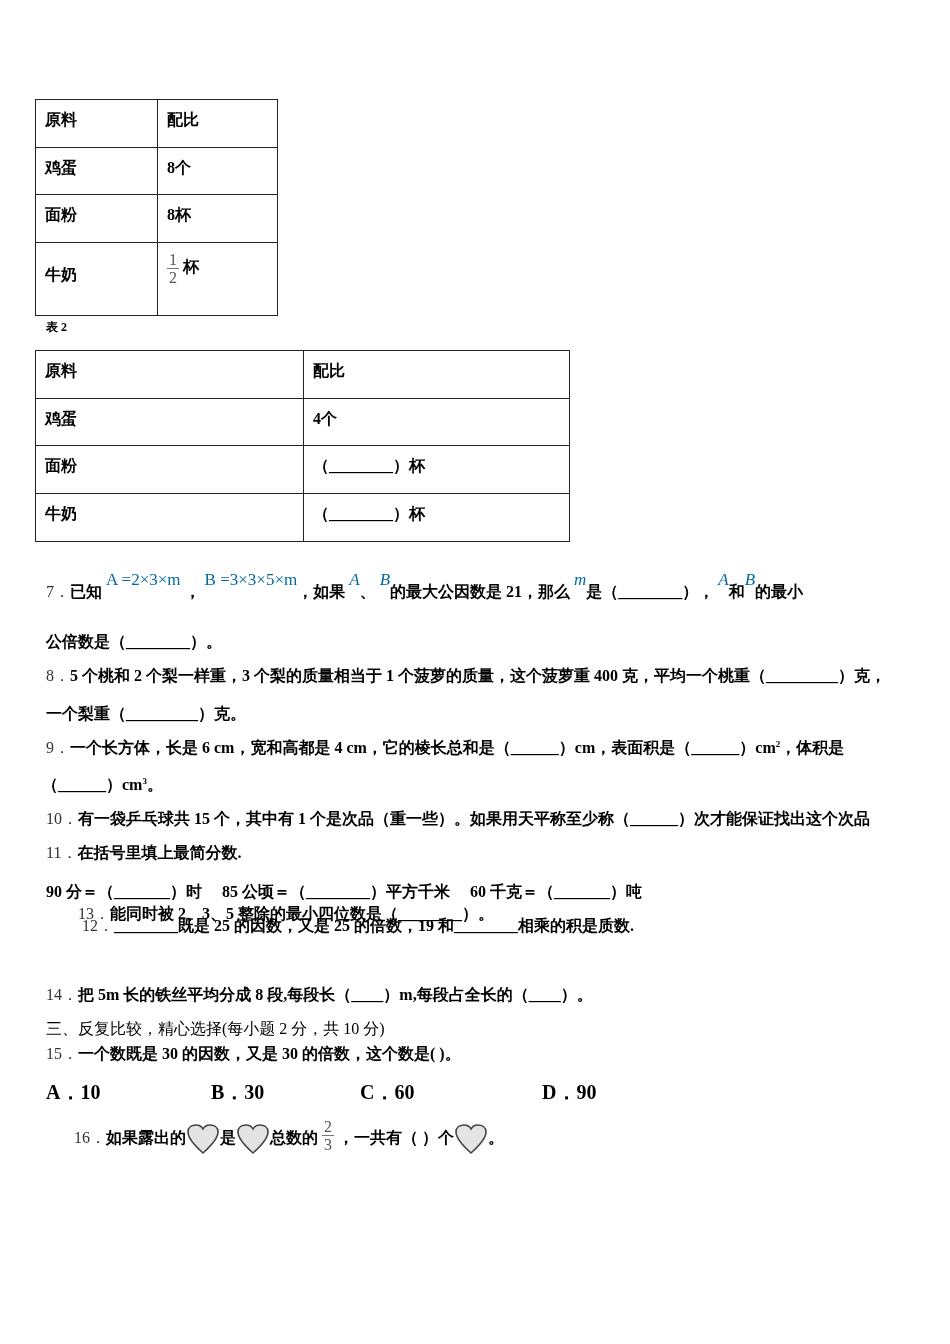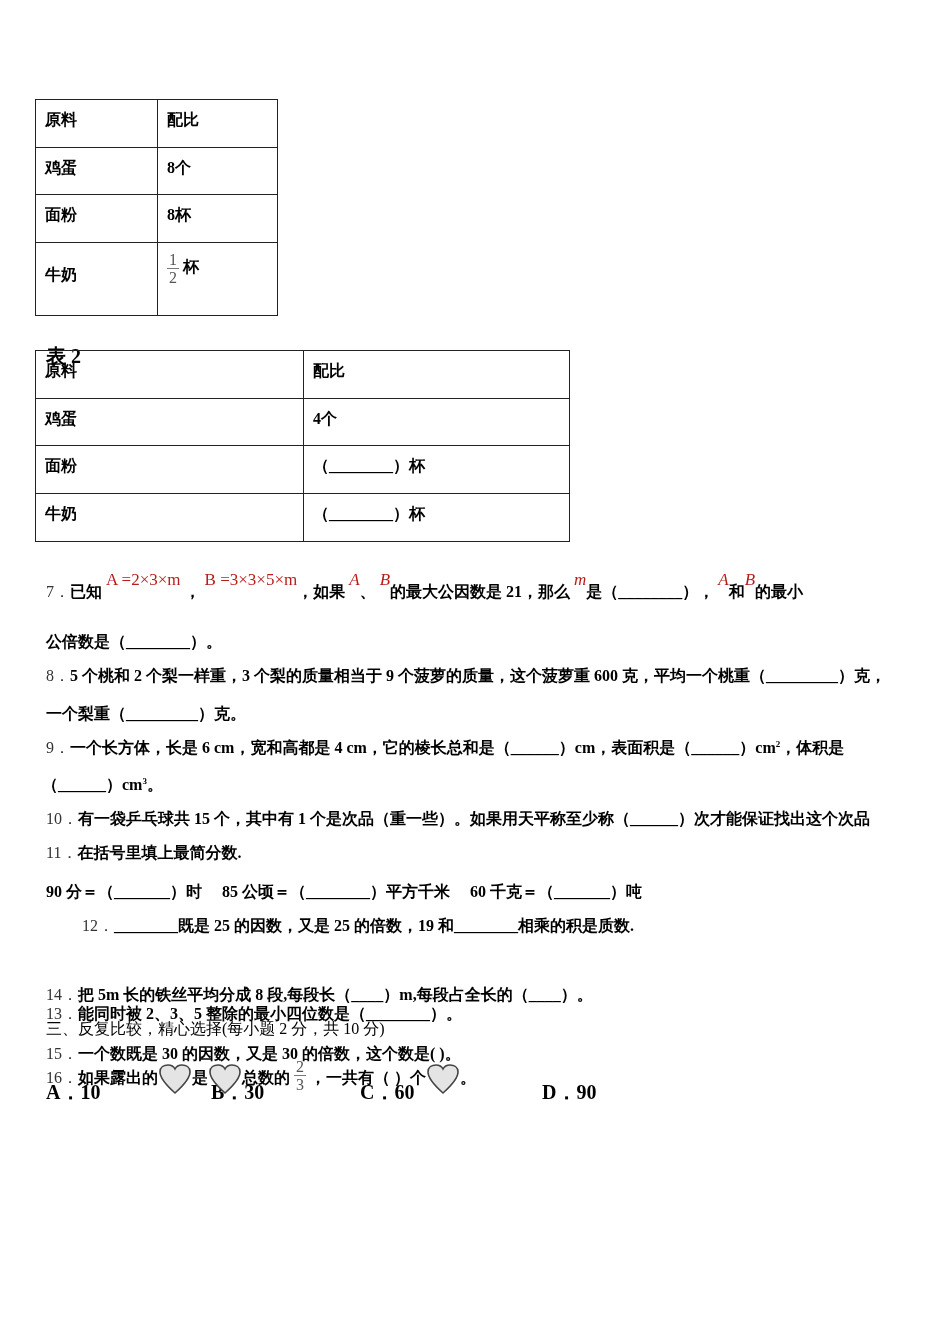--- a/index.html
+++ b/index.html
@@ -4,21 +4,21 @@
 <style>
   html, body { margin:0; padding:0; background:#ffffff; }
   body { width:950px; height:1344px; position:relative; overflow:hidden;
          font-family:"Liberation Serif","DejaVu Serif",serif; color:#000; }
   .abs { position:absolute; }
   .b { font-weight:bold; }
   .qnum { font-weight:normal; color:#333; }
   .line { position:absolute; left:46px; font-size:16px; white-space:nowrap; font-weight:bold; }
   table.t { position:absolute; border-collapse:collapse; font-size:16px; }
   table.t td { border:1.5px solid #222; vertical-align:top; padding:10px 9px 0 9px; font-weight:bold; }
-  .math { font-family:"Liberation Serif","DejaVu Serif",serif; font-style:normal; font-weight:normal; color:#b91c1c; font-size:17px; position:relative; top:-12px; }
+  .math { font-family:"Liberation Serif","DejaVu Serif",serif; font-style:normal; font-weight:normal; color:#0369a1; font-size:17px; position:relative; top:-12px; }
   .mi { font-style:italic; }
   .frac { display:inline-block; vertical-align:middle; text-align:center; font-weight:normal; color:#555; font-size:16px; line-height:17px; margin-right:4px; }
   .frac .num { display:block; border-bottom:1px solid #777; padding:0 2px; }
   .frac .den { display:block; padding:0 2px; }
   .heart { display:inline-block; vertical-align:middle; width:34px; height:32px; }
   .opt { position:absolute; font-size:20px; font-weight:bold; }
 </style>
 </head>
 <body>
 
@@ -41,21 +41,21 @@
     <td style="padding-top:8px;">
       <span class="frac">
         <span class="num">1</span>
         <span class="den">2</span>
       </span><span>杯</span>
     </td>
   </tr>
 </tbody>
   </table>
 
-<div class="abs b" style="left:46px; top:319px; font-size:20px;margin-top:24px;">表 2</div>
+<div class="abs b" style="left:46px; top:319px; font-size:12px;">表 2</div>
 
 <table class="t" style="left:35px; top:350px; width:535px;">
   <tbody>
       <tr style="height:48px;">
     <td style="width:249px;">原料</td>
     <td>配比</td>
   </tr>
   <tr style="height:47px;">
     <td>鸡蛋</td>
     <td>4个</td>
@@ -77,21 +77,21 @@
   <span>，</span>
   <span class="math">B =3×3×5×m</span><span>，如果</span>
   <span class="math mi">A</span><span>、</span>
   <span class="math mi">B</span><span>的最大公因数是 21，那么</span>
   <span class="math mi">m</span><span>是（________），</span>
   <span class="math mi">A</span><span>和</span><span class="math mi">B</span><span>的最小</span>
 </div>
 <div class="line" style="top:632px;">公倍数是（________）。</div>
 
 <div class="line" style="top:666px;">
-  <span class="qnum">8．</span><span>5 个桃和 2 个梨一样重，3 个梨的质量相当于 9 个菠萝的质量，这个菠萝重 600 克，平均一个桃重（_________）克，</span>
+  <span class="qnum">8．</span><span>5 个桃和 2 个梨一样重，3 个梨的质量相当于 1 个菠萝的质量，这个菠萝重 400 克，平均一个桃重（_________）克，</span>
 </div>
 <div class="line" style="top:704px;">一个梨重（_________）克。</div>
 
 <div class="line" style="top:738px;">
   <span class="qnum">9．</span><span>一个长方体，长是 6 cm，宽和高都是 4 cm，它的棱长总和是（______）cm，表面积是（______）cm</span><sup style="font-size:9px;">2</sup><span>，体积是</span>
 </div>
 <div class="line" style="top:775px; left:42px;">
   <span>（______）cm</span><sup style="font-size:9px;">3</sup><span>。</span>
 </div>
 
@@ -103,39 +103,39 @@
   <span class="qnum">11．</span><span>在括号里填上最简分数.</span>
 </div>
 <div class="line" style="top:882px;">
   <span>90 分＝（_______）时</span><span style="display:inline-block; width:20px;"></span><span>85 公顷＝（________）平方千米</span><span style="display:inline-block; width:20px;"></span><span>60 千克＝（_______）吨</span>
 </div>
 
 <div class="line" style="top:916px;margin-left:36px;">
   <span class="qnum">12．</span><span>________既是 25 的因数，又是 25 的倍数，19 和________相乘的积是质数.</span>
 </div>
 
-<div class="line" style="top:1004px;">
+<div class="line" style="top:904px;margin-left:32px;">
   <span class="qnum">13．</span><span>能同时被 2、3、5 整除的最小四位数是（________）。</span>
 </div>
 
 <div class="line" style="top:985px;">
   <span class="qnum">14．</span><span>把 5m 长的铁丝平均分成 8 段,每段长（____）m,每段占全长的（____）。</span>
 </div>
 
 <div class="line" style="top:1019px; font-weight:normal;text-align:right;">三、反复比较，精心选择(每小题 2 分，共 10 分)</div>
 
 <div class="line" style="top:1044px;">
   <span class="qnum">15．</span><span>一个数既是 30 的因数，又是 30 的倍数，这个数是(        )。</span>
 </div>
 <div class="opt" style="left:46px; top:1079px;">A．10</div>
 <div class="opt" style="left:211px; top:1079px;">B．30</div>
 <div class="opt" style="left:360px; top:1079px;">C．60</div>
 <div class="opt" style="left:542px; top:1079px;">D．90</div>
 
-<div class="line" style="top:1058px; line-height:40px;">
+<div class="line" style="top:1118px; line-height:40px;margin-left:28px;">
   <span class="qnum">16．</span><span>如果露出的</span><svg class="heart" viewBox="0 0 34 32">
       <path d="M17 30 C 8 22, 2 15, 2 9 C 2 4, 6 2, 10 2 C 13 2, 16 4, 17 6 C 18 4, 21 2, 24 2 C 28 2, 32 4, 32 9 C 32 15, 26 22, 17 30 Z" fill="#e4e4e4" stroke="#444" stroke-width="1.6"></path>
     </svg><span>是</span><svg class="heart" viewBox="0 0 34 32">
       <path d="M17 30 C 8 22, 2 15, 2 9 C 2 4, 6 2, 10 2 C 13 2, 16 4, 17 6 C 18 4, 21 2, 24 2 C 28 2, 32 4, 32 9 C 32 15, 26 22, 17 30 Z" fill="#e4e4e4" stroke="#444" stroke-width="1.6"></path>
     </svg><span>总数的</span>
   <span class="frac" style="position:relative; top:-4px;">
     <span class="num">2</span>
     <span class="den">3</span>
   </span><span>，一共有（    ）个</span><svg class="heart" viewBox="0 0 34 32">
       <path d="M17 30 C 8 22, 2 15, 2 9 C 2 4, 6 2, 10 2 C 13 2, 16 4, 17 6 C 18 4, 21 2, 24 2 C 28 2, 32 4, 32 9 C 32 15, 26 22, 17 30 Z" fill="#e4e4e4" stroke="#444" stroke-width="1.6"></path>

